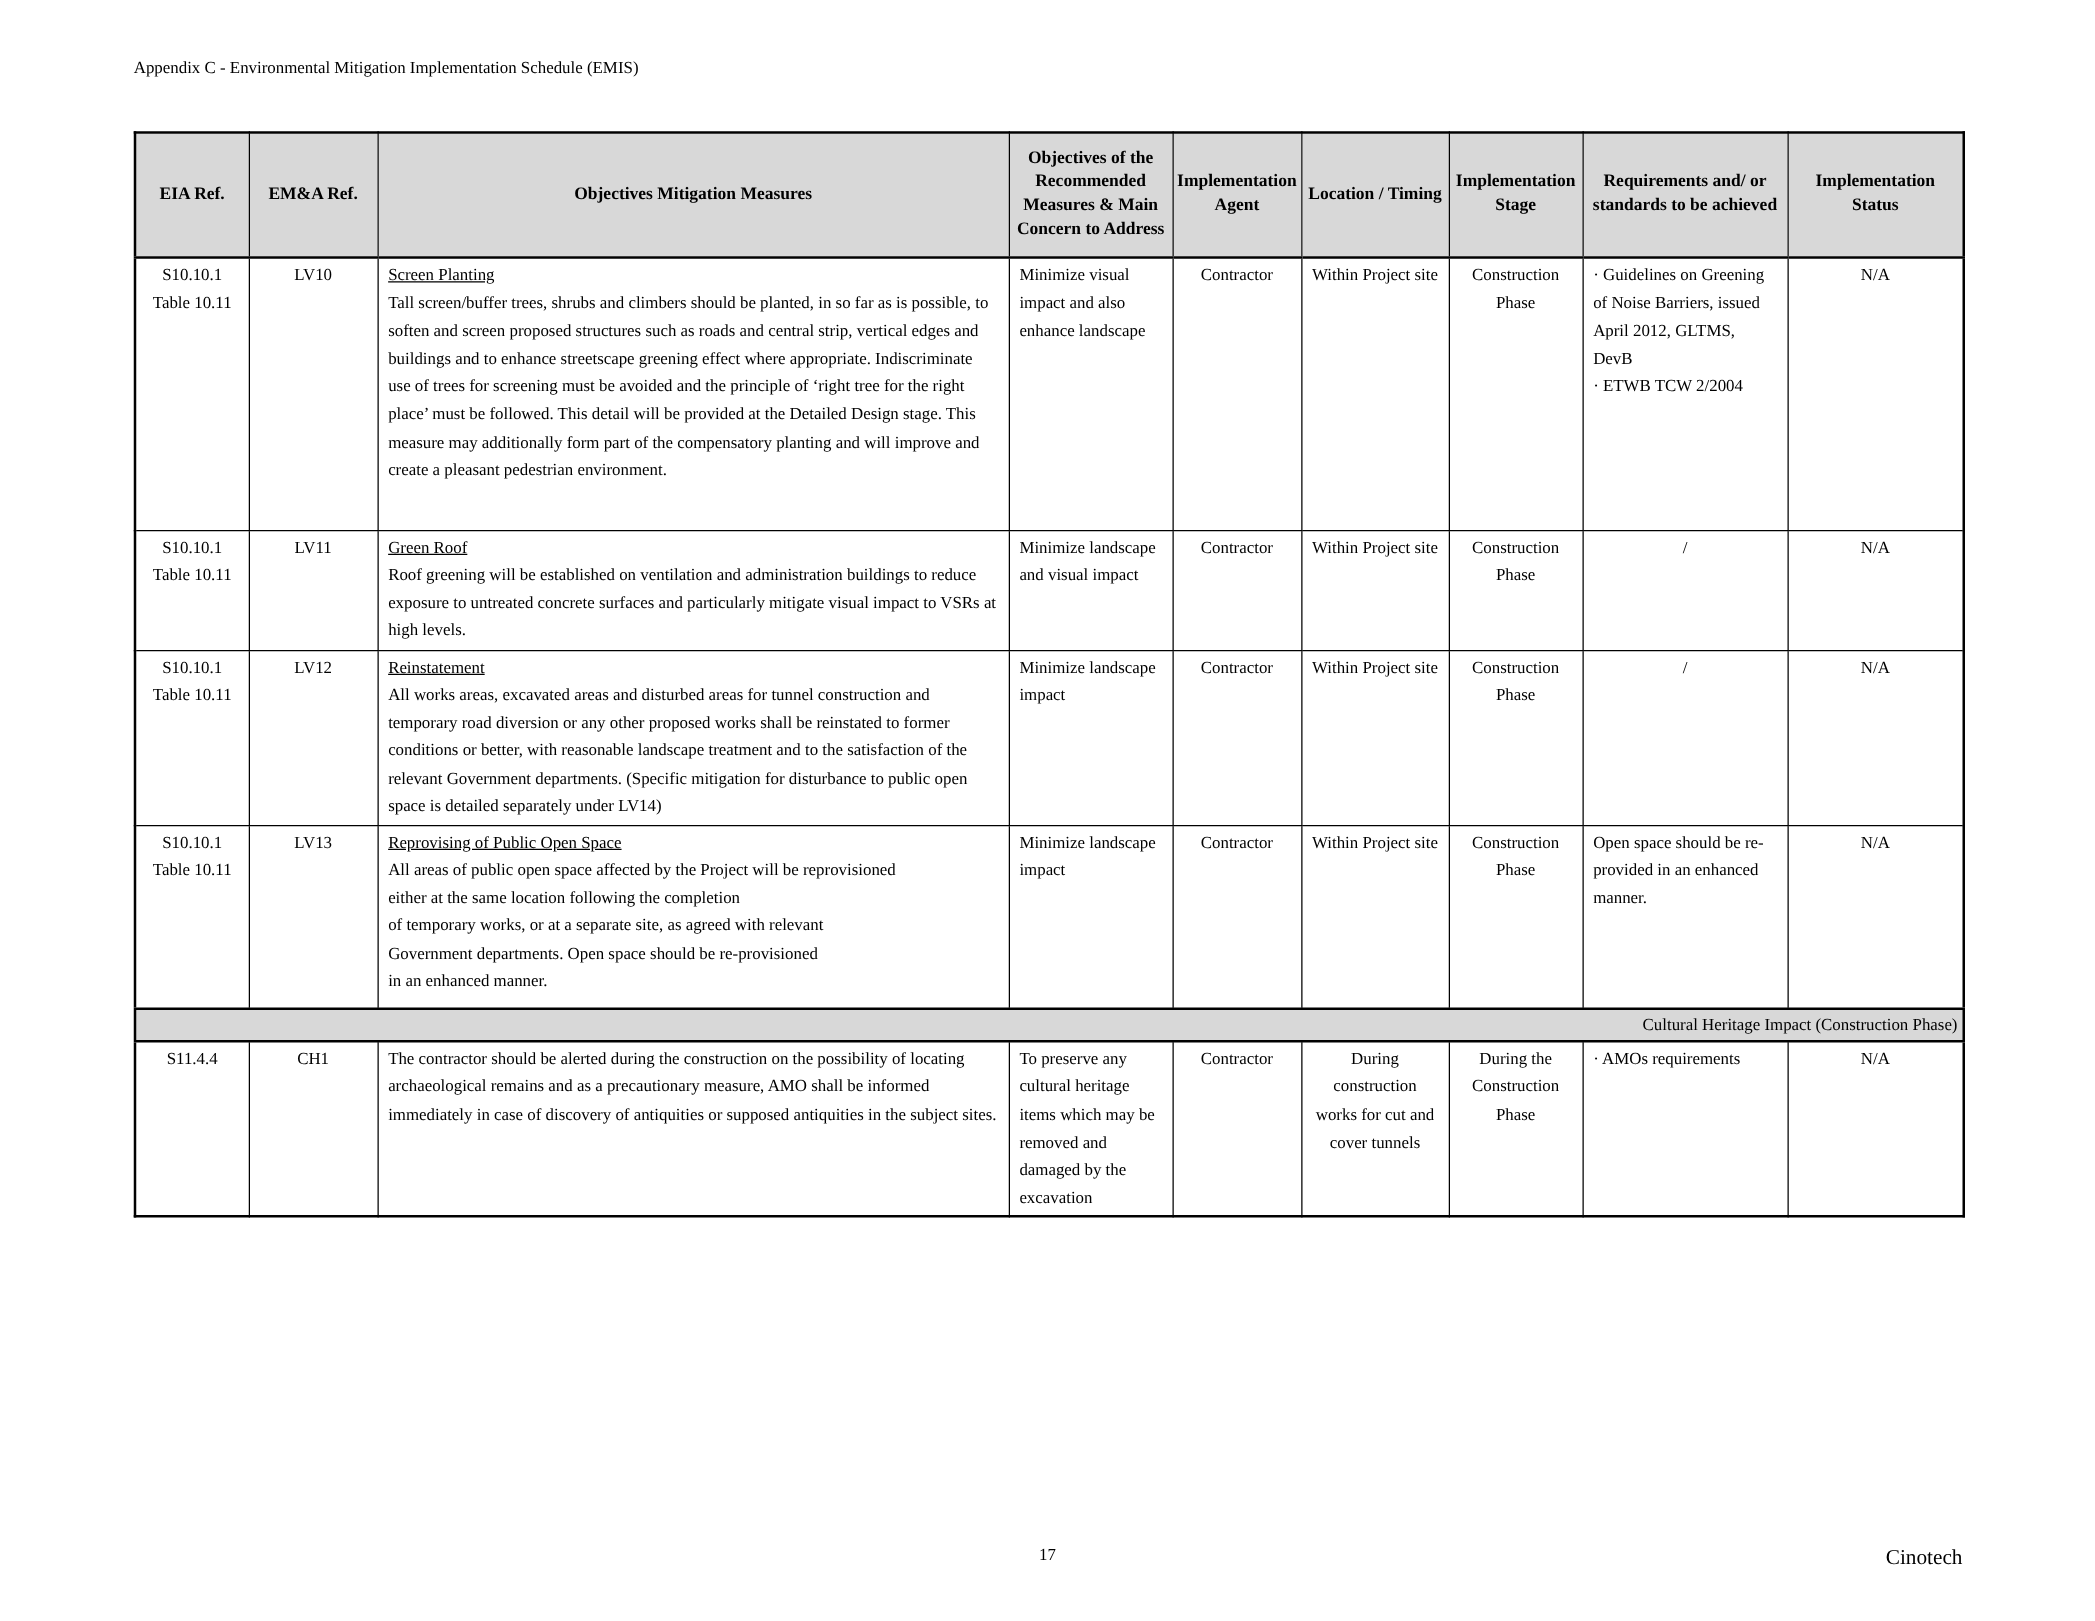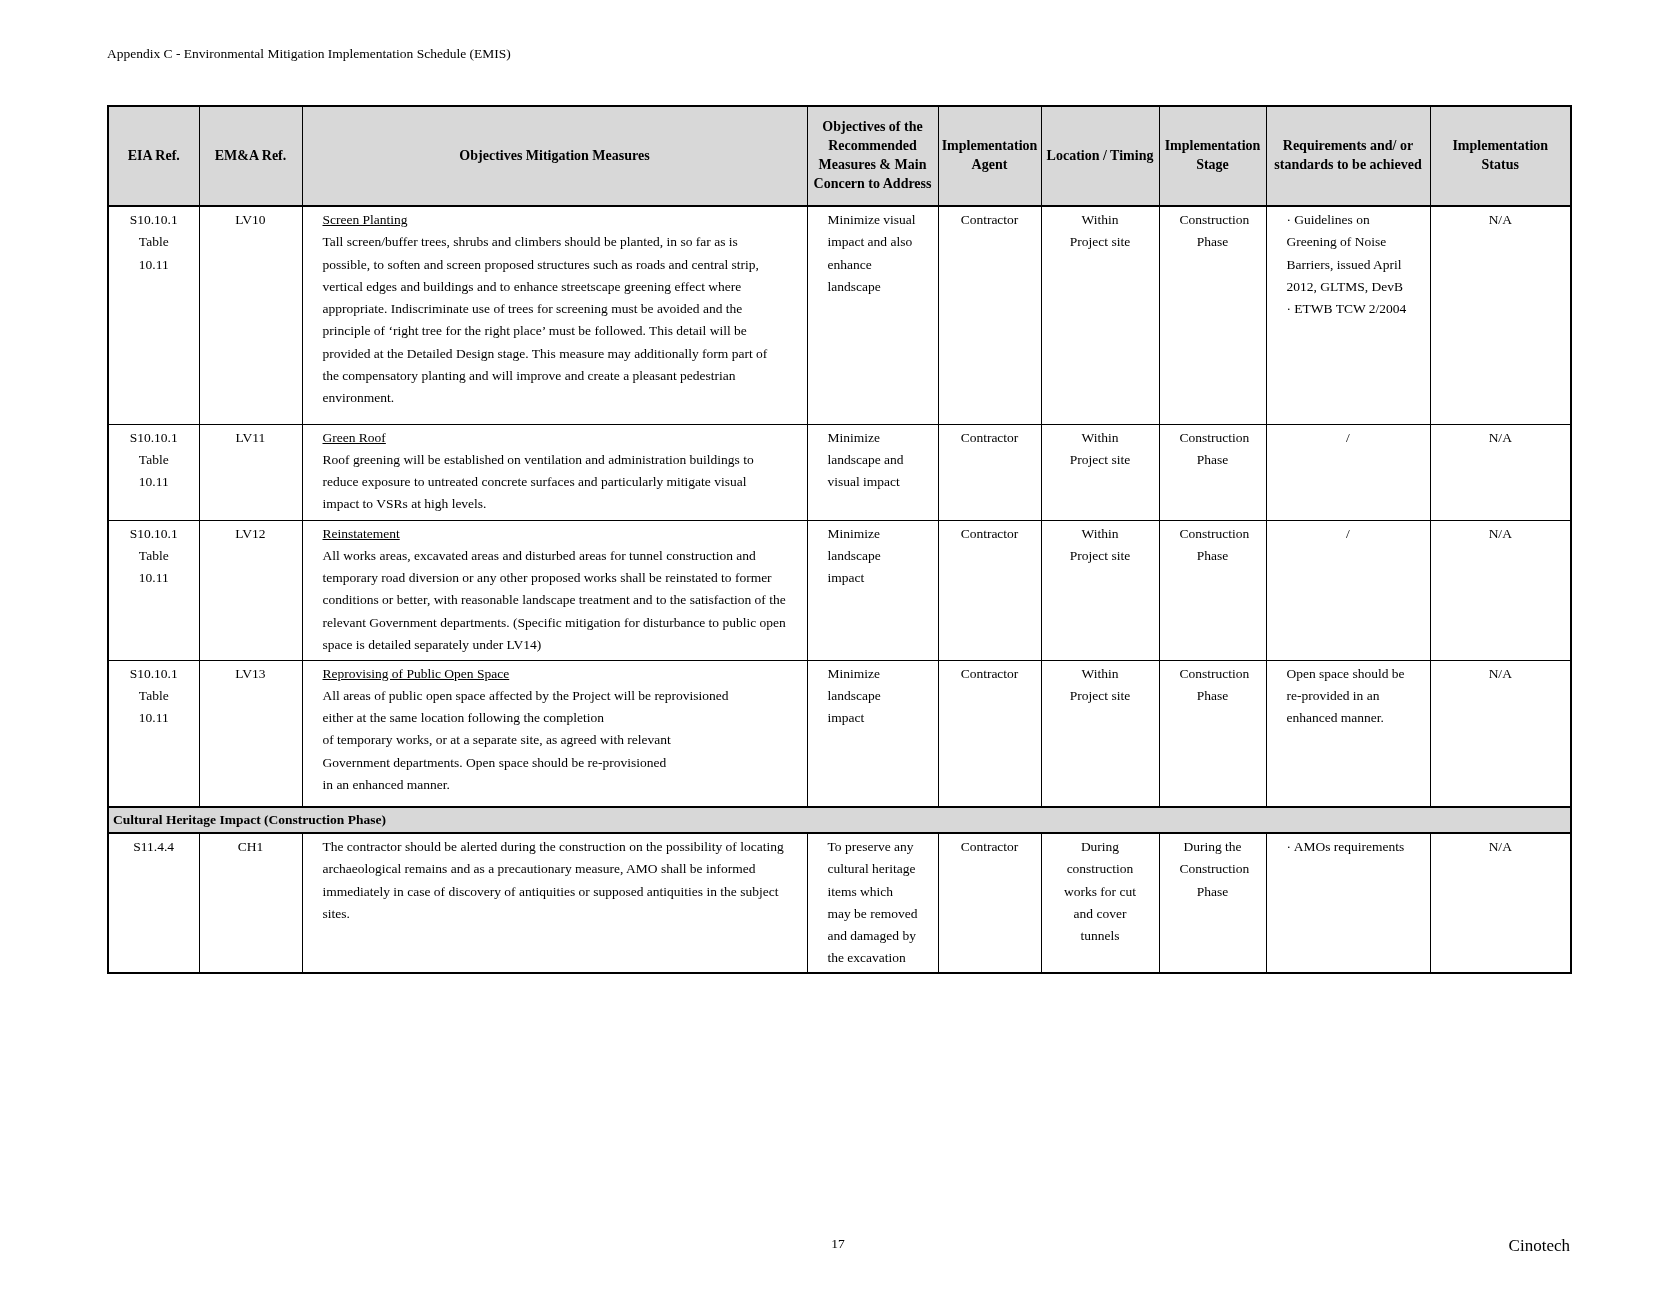--- a/index.html
+++ b/index.html
@@ -19,21 +19,21 @@
   table.emis {
     position: absolute; left: 107px; top: 105px;
     width: 1463px;
     border-collapse: collapse;
     table-layout: fixed;
     border: 2px solid #000;
   }
   th, td {
     border: 1px solid #000;
     vertical-align: top;
-    padding: 2px 20px;
+    padding: 2px 8px;
     font-size: 13.5px;
     line-height: 1.65;
     overflow: hidden;
   }
   thead tr { height: 100px; }
   th {
     background: #d8d8d8;
     vertical-align: middle;
     text-align: center;
     font-weight: bold;
@@ -48,26 +48,27 @@
   .m-title { text-decoration: underline; }
   .m-title:empty { display: none; }
   tr.r0 { height: 218px; }
   tr.r1 { height: 96px; }
   tr.r2 { height: 140px; }
   tr.r3 { height: 147px; }
   tr.r4 { height: 125px; }
   tr.section-row { height: 26px; }
   tr.section-row td {
     background: #d8d8d8;
-    font-weight: bold;
+    font-weight: normal;
     vertical-align: middle;
     border-top: 2px solid #000;
     border-bottom: 2px solid #000;
     padding: 1px 4px;
     line-height: 1.3;
+    text-align: right;
   }
   .footer-pagenum {
     position: absolute; top: 1236px; left: 0; width: 100%;
     text-align: center; font-size: 13.5px;
   }
   .footer-company {
     position: absolute; top: 1236px; right: 106px;
     font-size: 17px;
   }
 </style>

